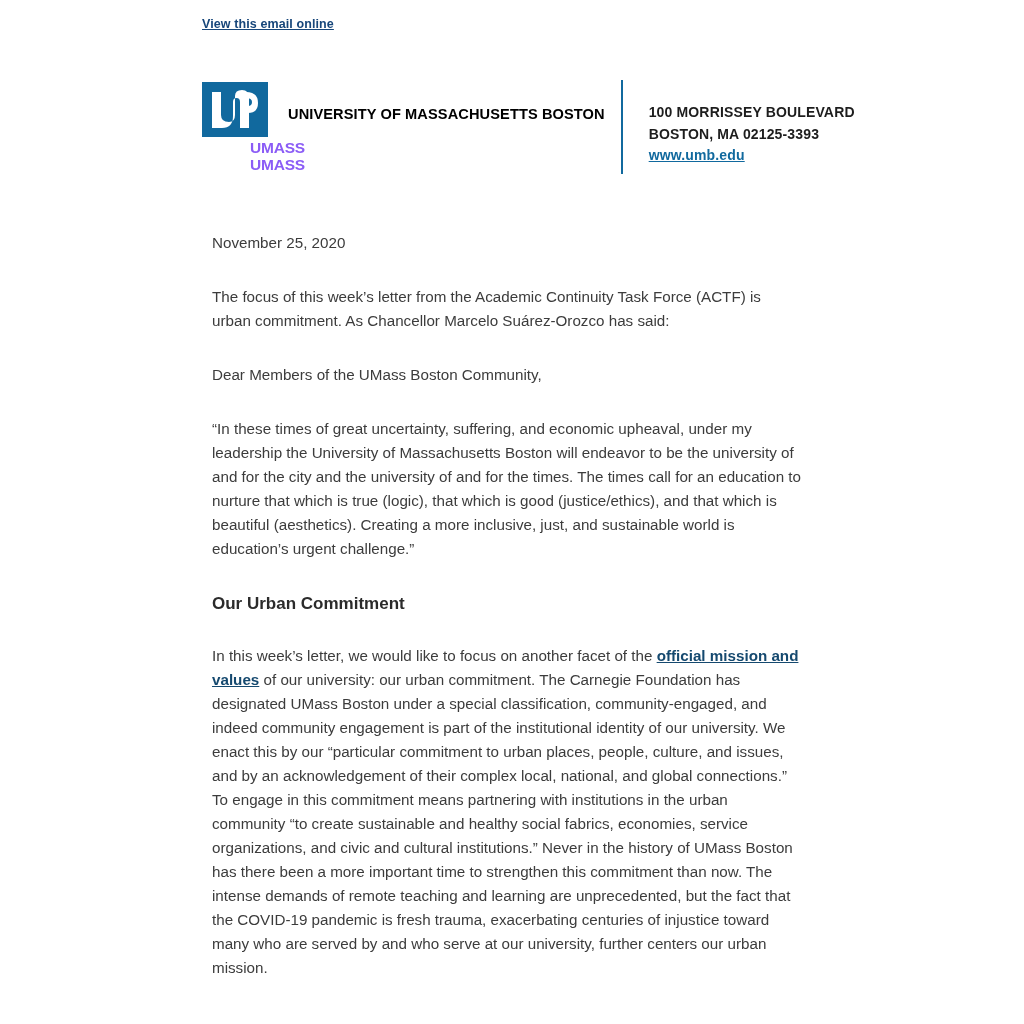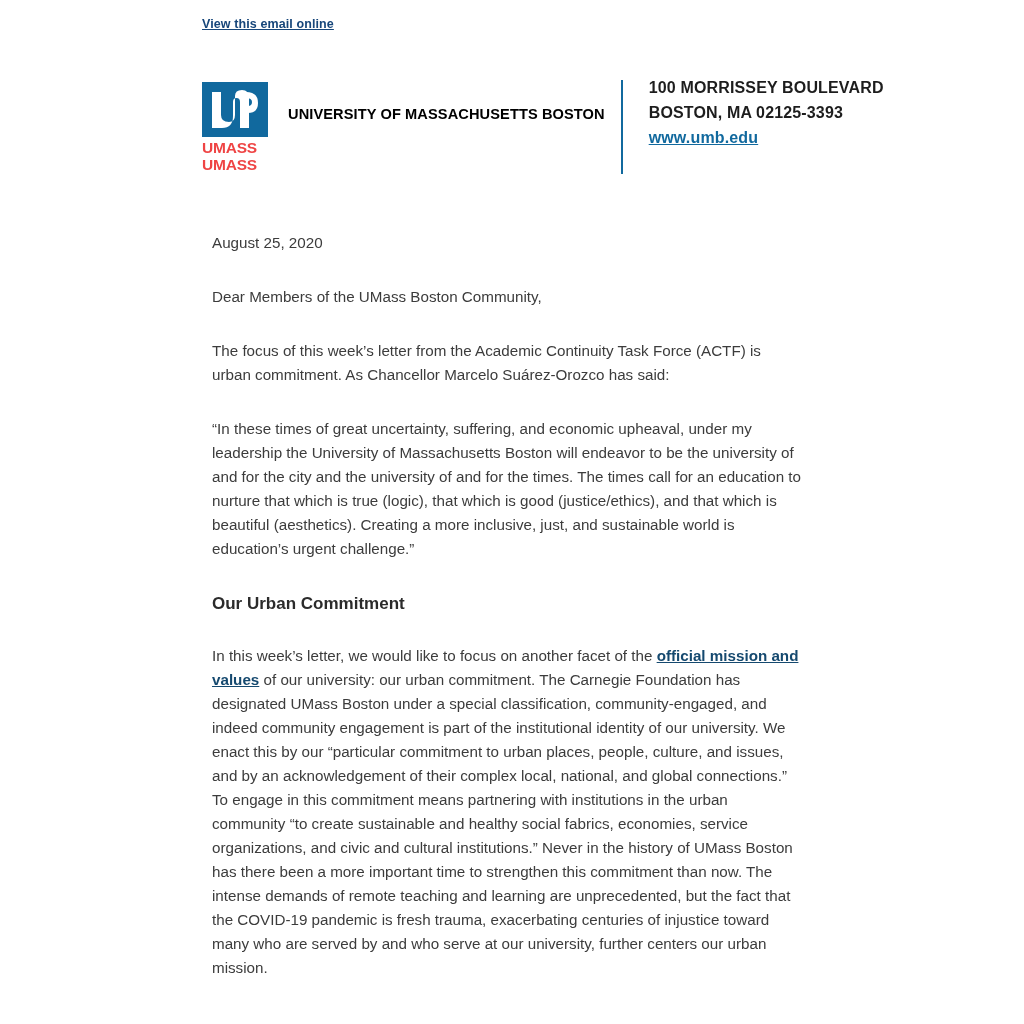--- a/index.html
+++ b/index.html
@@ -46,43 +46,45 @@
     background: #11699e;
     position: relative;
     overflow: hidden;
   }
   .logo-mark svg { display:block; }
   .logo-word {
     margin-top: 3px;
     font-size: 15.5px;
     line-height: 1.08;
     font-weight: 700;
-    color: #ef4444;
+    color: #8b5cf6;
     letter-spacing: -0.2px;
+    margin-left: 48px;
   }
   .uni-name {
     margin-left: 18px;
     margin-top: 30px;
     font-size: 14.6px;
     font-weight: 700;
     letter-spacing: 0.1px;
     color: #000000;
     white-space: nowrap;
   }
   .divider-col {
     margin-left: 16px;
     width: 2px;
     background: #11699e;
     height: 94px;
     align-self: flex-start;
     margin-top: 4px;
   }
   .addr {
     margin-left: 26px;
-    font-size: 16px;
+    margin-top: 26px;
+    font-size: 14px;
     font-weight: 700;
     line-height: 1.55;
     color: #1d1d1d;
     letter-spacing: 0.15px;
   }
   .addr a {
     color: #11699e;
     text-decoration: underline;
   }
   .body {
@@ -140,25 +142,25 @@
     <div class="addr">
       <div>100 MORRISSEY BOULEVARD</div>
       <div>BOSTON, MA 02125-3393</div>
       <div><a href="#">www.umb.edu</a></div>
     </div>
 
   </div>
 
   <div class="body">
 
-    <p>August 25, 2020</p>
+    <p>November 25, 2020</p>
+
+    <p>The focus of this week’s letter from the Academic Continuity Task Force (ACTF) is urban commitment. As Chancellor Marcelo Suárez-Orozco has said:</p>
 
     <p>Dear Members of the UMass Boston Community,</p>
-
-    <p>The focus of this week’s letter from the Academic Continuity Task Force (ACTF) is urban commitment. As Chancellor Marcelo Suárez-Orozco has said:</p>
 
     <p>“In these times of great uncertainty, suffering, and economic upheaval, under my leadership the University of Massachusetts Boston will endeavor to be the university of and for the city and the university of and for the times. The times call for an education to nurture that which is true (logic), that which is good (justice/ethics), and that which is beautiful (aesthetics). Creating a more inclusive, just, and sustainable world is education’s urgent challenge.”</p>
 
     <h3>Our Urban Commitment</h3>
 
     <p><span>In this week’s letter, we would like to focus on another facet of the </span><a href="#" class="inline">official mission and values</a><span> of our university: our urban commitment. The Carnegie Foundation has designated UMass Boston under a special classification, community-engaged, and indeed community engagement is part of the institutional identity of our university. We enact this by our “particular commitment to urban places, people, culture, and issues, and by an acknowledgement of their complex local, national, and global connections.” To engage in this commitment means partnering with institutions in the urban community “to create sustainable and healthy social fabrics, economies, service organizations, and civic and cultural institutions.” Never in the history of UMass Boston has there been a more important time to strengthen this commitment than now. The intense demands of remote teaching and learning are unprecedented, but the fact that the COVID-19 pandemic is fresh trauma, exacerbating centuries of injustice toward many who are served by and who serve at our university, further centers our urban mission.</span></p>
 
 
   </div>
 

